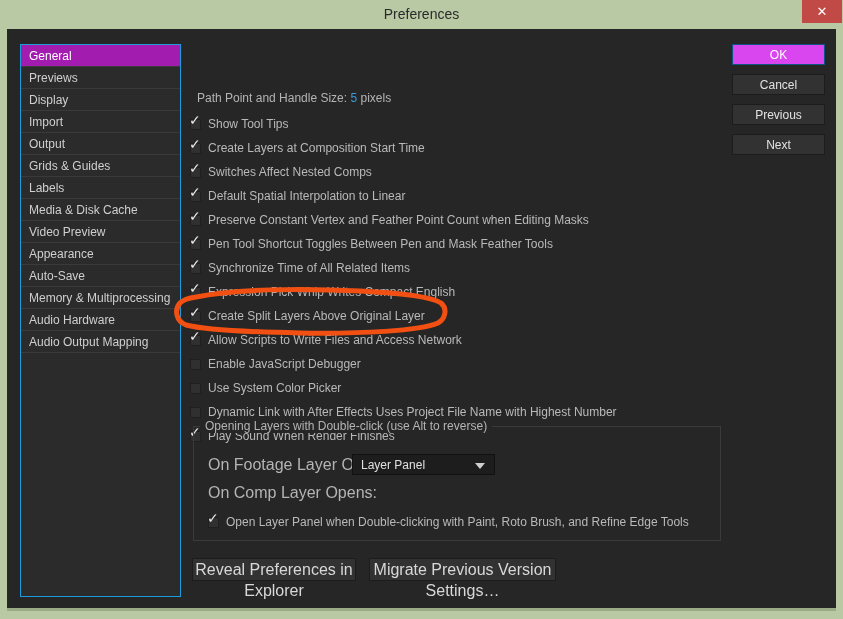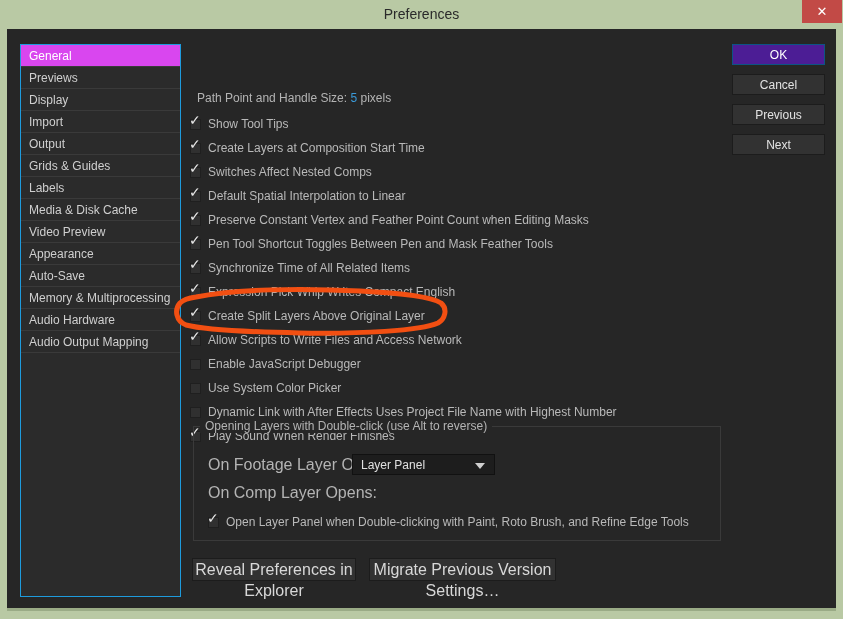--- a/index.html
+++ b/index.html
@@ -67,21 +67,21 @@
     line-height: 22px;
     padding-left: 8px;
     font-size: 12px;
     color: #cfcfcf;
     border-bottom: 1px solid #3a3a3a;
     box-sizing: border-box;
     cursor: pointer;
     white-space: nowrap;
   }
   .side-item.selected {
-    background: #d946ef;
+    background: #a21caf;
     color: #ffffff;
   }
 
   
   #main {
     position: absolute;
     left: 176px; top: 15px;
     width: 545px; height: 553px;
   }
   #path-size-row {
@@ -223,21 +223,21 @@
     text-align: center;
     font-size: 12px;
     color: #e2e2e2;
     background: #323232;
     border: 1px solid #1c1c1c;
     box-sizing: border-box;
     margin-bottom: 9px;
     cursor: pointer;
   }
   .side-btn.primary {
-    background: #4c1d95;
+    background: #d946ef;
     border-color: #0d5484;
     color: #ffffff;
   }
 
   
   #annotation {
     position: absolute;
     left: 0; top: 0;
     width: 843px; height: 619px;
     pointer-events: none;

